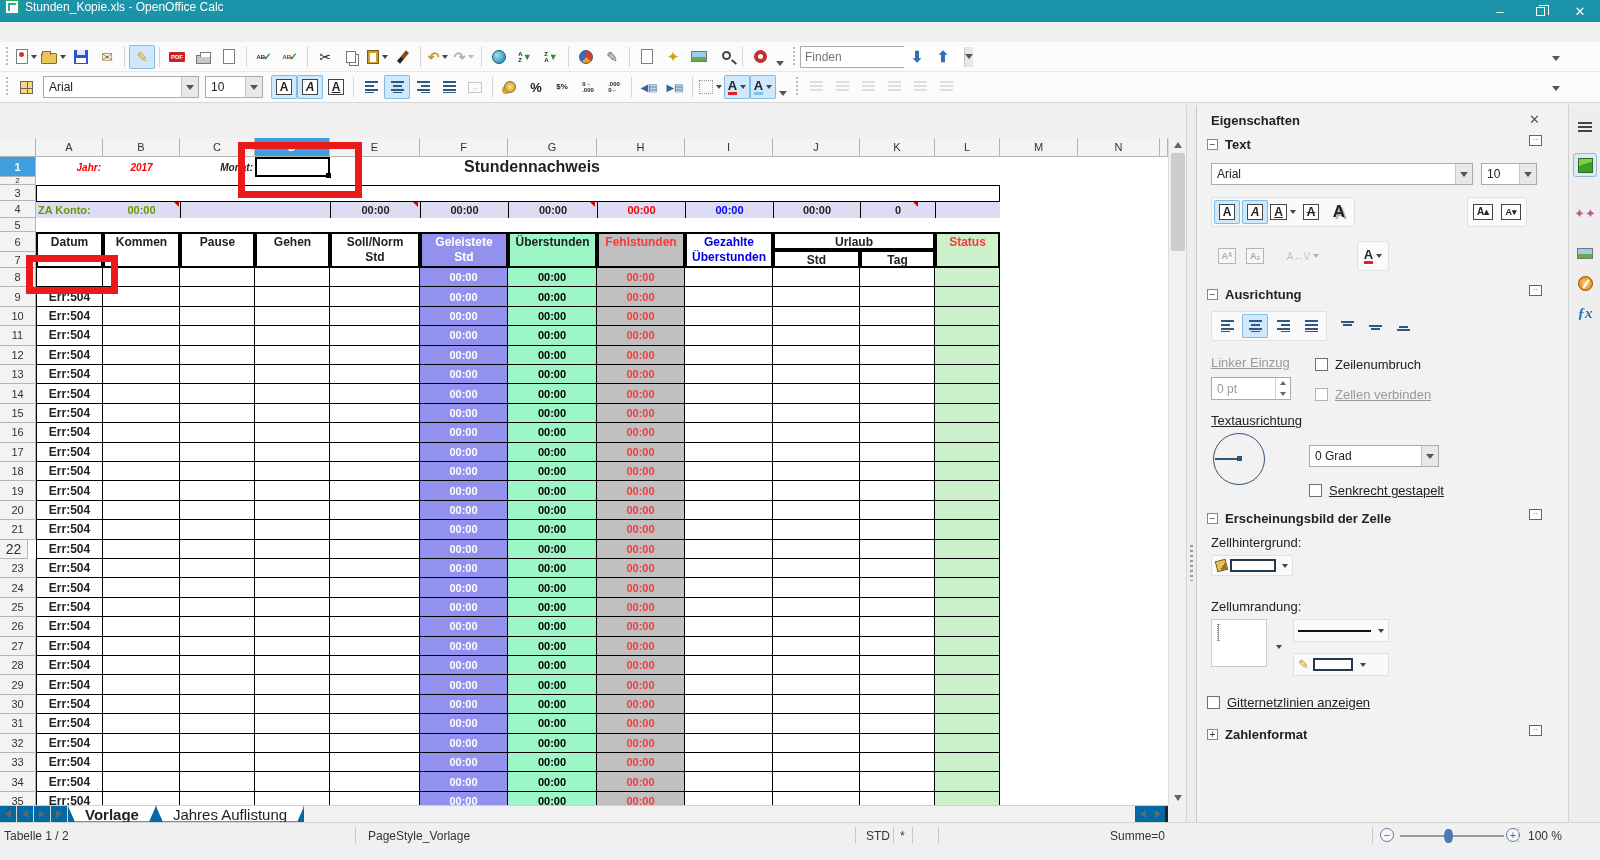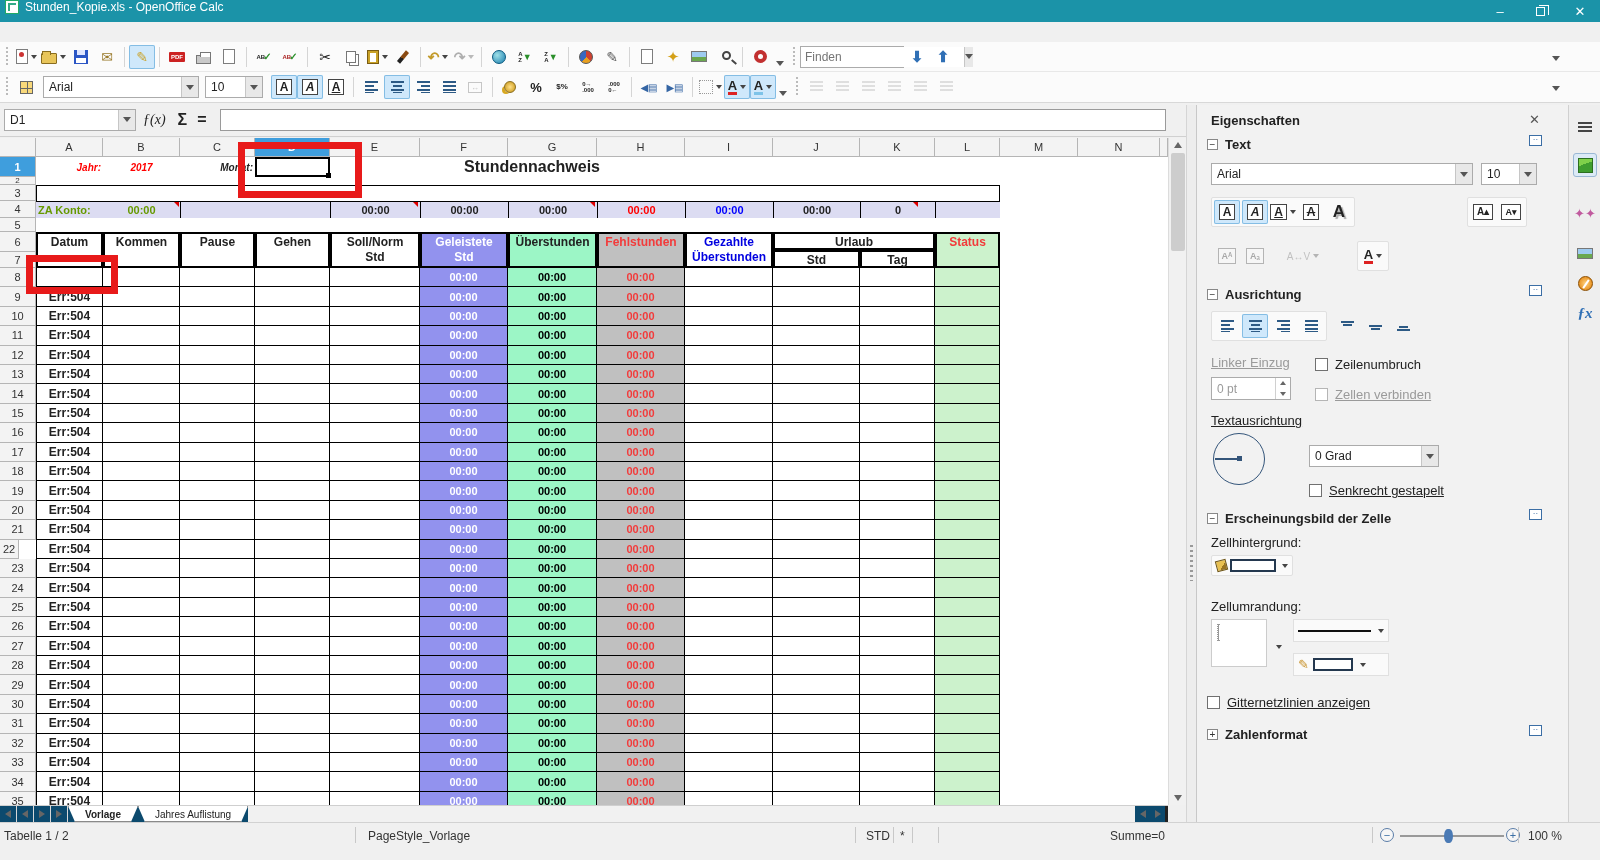--- a/index.html
+++ b/index.html
@@ -109,21 +109,21 @@
 .vscroll{position:absolute;left:1168px;top:138px;width:18px;height:667px;background:#f1f1f1;border-left:1px solid #dcdcdc}
 .scbtn{position:absolute;left:0;width:18px;height:14px;display:flex;align-items:center;justify-content:center}
 .tri-up{width:0;height:0;border-left:4px solid transparent;border-right:4px solid transparent;border-bottom:6px solid #666}
 .tri-dn{width:0;height:0;border-left:4px solid transparent;border-right:4px solid transparent;border-top:6px solid #666}
 .tri-l{width:0;height:0;border-top:4px solid transparent;border-bottom:4px solid transparent;border-right:6px solid #666}
 .tri-r{width:0;height:0;border-top:4px solid transparent;border-bottom:4px solid transparent;border-left:6px solid #666}
 .vthumb{position:absolute;left:2px;top:15px;width:14px;height:98px;background:#cdcdcd;border-radius:2px}
 .splitter{position:absolute;left:1186px;top:105px;width:10px;height:717px;background:#ededed;border-left:1px solid #d5d5d5}
 .splitdots{position:absolute;left:3px;top:440px;width:3px;height:36px;background:repeating-linear-gradient(180deg,#999 0 2px,transparent 2px 5px)}
 
-.tabbar{position:absolute;left:0;top:805px;width:1168px;height:17px;background:#0c4a6e;border-top:1px solid #cfcfcf;display:flex;align-items:stretch;font-size:10px}
+.tabbar{position:absolute;left:0;top:805px;width:1168px;height:17px;background:#0369a1;border-top:1px solid #cfcfcf;display:flex;align-items:stretch;font-size:15px}
 .navbtn{width:17px;display:flex;align-items:center;justify-content:center;border-right:1px solid #d8d8d8}
 .stab{padding:1px 16px 0 16px;background:#fff;border:1px solid #8a8a8a;border-top:none;clip-path:polygon(7px 100%,0 0,100% 0,calc(100% - 7px) 100%);display:flex;align-items:center}
 .stab.active{font-weight:bold}
 .hsc{flex:1;background:#f1f1f1}
 .hthumb{height:100%;width:548px;background:#d6d6d6}
 .hbtn{width:15px;display:flex;align-items:center;justify-content:center}
 .blkline{width:3px;background:#222}
 
 .statusbar{position:absolute;left:0;top:822px;width:1600px;height:38px;background:#f0f0f0;border-top:1px solid #d2d2d2;font-size:12px;color:#333}
 .sb{position:absolute;top:6px;white-space:nowrap}
@@ -404,32 +404,20 @@
       </span>
     <span class="tbtn dis">
         <span class="grayblk"></span>
       </span>
     <span class="tbtn dis">
         <span class="grayblk"></span>
       </span>
     <span class="morebtn" style="left:1552px;top:14px"></span>
   </div>
 
-  <div class="formulabar">
-    <span class="combo namebox">
-        <span class="val">D1</span>
-        <span class="btn">
-          <span class="cdown"></span>
-        </span>
-      </span>
-    <span class="fxbtn">ƒ(x)</span>
-    <span class="sigma">Σ</span>
-    <span class="eqsign">=</span>
-    <span class="inputline"></span>
-  </div>
 
   <div class="sheet" id="sheetcanvas">
     <div class="cornerbox"></div>
 
     <div class="cell" style="left:36px;top:19px;width:65px;height:20px;justify-content:flex-end;color:#f00;font-weight:bold;font-style:italic">Jahr:</div>
     <div class="cell" style="left:103px;top:19px;width:77px;height:20px;justify-content:center;color:#f00;font-weight:bold;font-style:italic">2017</div>
     <div class="cell" style="left:180px;top:19px;width:73px;height:20px;justify-content:flex-end;font-weight:bold;font-style:italic">Monat:</div>
     <div class="selcell" style="left:255px;top:19px;width:75px;height:20px">
         <span class="selhandle"></span>
       </div>
@@ -498,21 +486,21 @@
       <div class="rowhead" style="left: 0px; top: 207.6px; width: 36px; height: 19.4px; font-size: 11px;">12</div>
       <div class="rowhead" style="left: 0px; top: 227px; width: 36px; height: 19.4px; font-size: 11px;">13</div>
       <div class="rowhead" style="left: 0px; top: 246.4px; width: 36px; height: 19.4px; font-size: 11px;">14</div>
       <div class="rowhead" style="left: 0px; top: 265.8px; width: 36px; height: 19.4px; font-size: 11px;">15</div>
       <div class="rowhead" style="left: 0px; top: 285.2px; width: 36px; height: 19.4px; font-size: 11px;">16</div>
       <div class="rowhead" style="left: 0px; top: 304.6px; width: 36px; height: 19.4px; font-size: 11px;">17</div>
       <div class="rowhead" style="left: 0px; top: 324px; width: 36px; height: 19.4px; font-size: 11px;">18</div>
       <div class="rowhead" style="left: 0px; top: 343.4px; width: 36px; height: 19.4px; font-size: 11px;">19</div>
       <div class="rowhead" style="left: 0px; top: 362.8px; width: 36px; height: 19.4px; font-size: 11px;">20</div>
       <div class="rowhead" style="left: 0px; top: 382.2px; width: 36px; height: 19.4px; font-size: 11px;">21</div>
-      <div class="rowhead" style="left: 0px; top: 401.6px; width: 19px; height: 19.4px; font-size: 11px;">22</div>
+      <div class="rowhead" style="left: 0px; top: 401.6px; width: 28px; height: 19.4px; font-size: 14px;">22</div>
       <div class="rowhead" style="left: 0px; top: 421px; width: 36px; height: 19.4px; font-size: 11px;">23</div>
       <div class="rowhead" style="left: 0px; top: 440.4px; width: 36px; height: 19.4px; font-size: 11px;">24</div>
       <div class="rowhead" style="left: 0px; top: 459.8px; width: 36px; height: 19.4px; font-size: 11px;">25</div>
       <div class="rowhead" style="left: 0px; top: 479.2px; width: 36px; height: 19.4px; font-size: 11px;">26</div>
       <div class="rowhead" style="left: 0px; top: 498.6px; width: 36px; height: 19.4px; font-size: 11px;">27</div>
       <div class="rowhead" style="left: 0px; top: 518px; width: 36px; height: 19.4px; font-size: 11px;">28</div>
       <div class="rowhead" style="left: 0px; top: 537.4px; width: 36px; height: 19.4px; font-size: 11px;">29</div>
       <div class="rowhead" style="left: 0px; top: 556.8px; width: 36px; height: 19.4px; font-size: 11px;">30</div>
       <div class="rowhead" style="left: 0px; top: 576.2px; width: 36px; height: 19.4px; font-size: 11px;">31</div>
       <div class="rowhead" style="left: 0px; top: 595.6px; width: 36px; height: 19.4px; font-size: 11px;">32</div>

